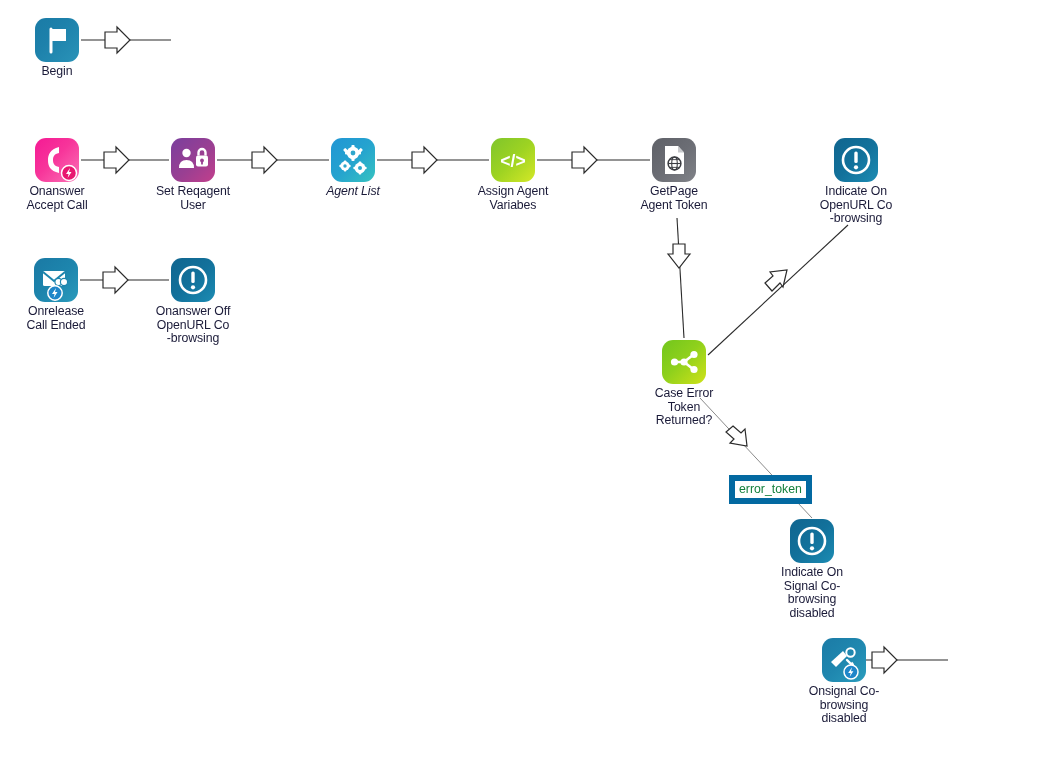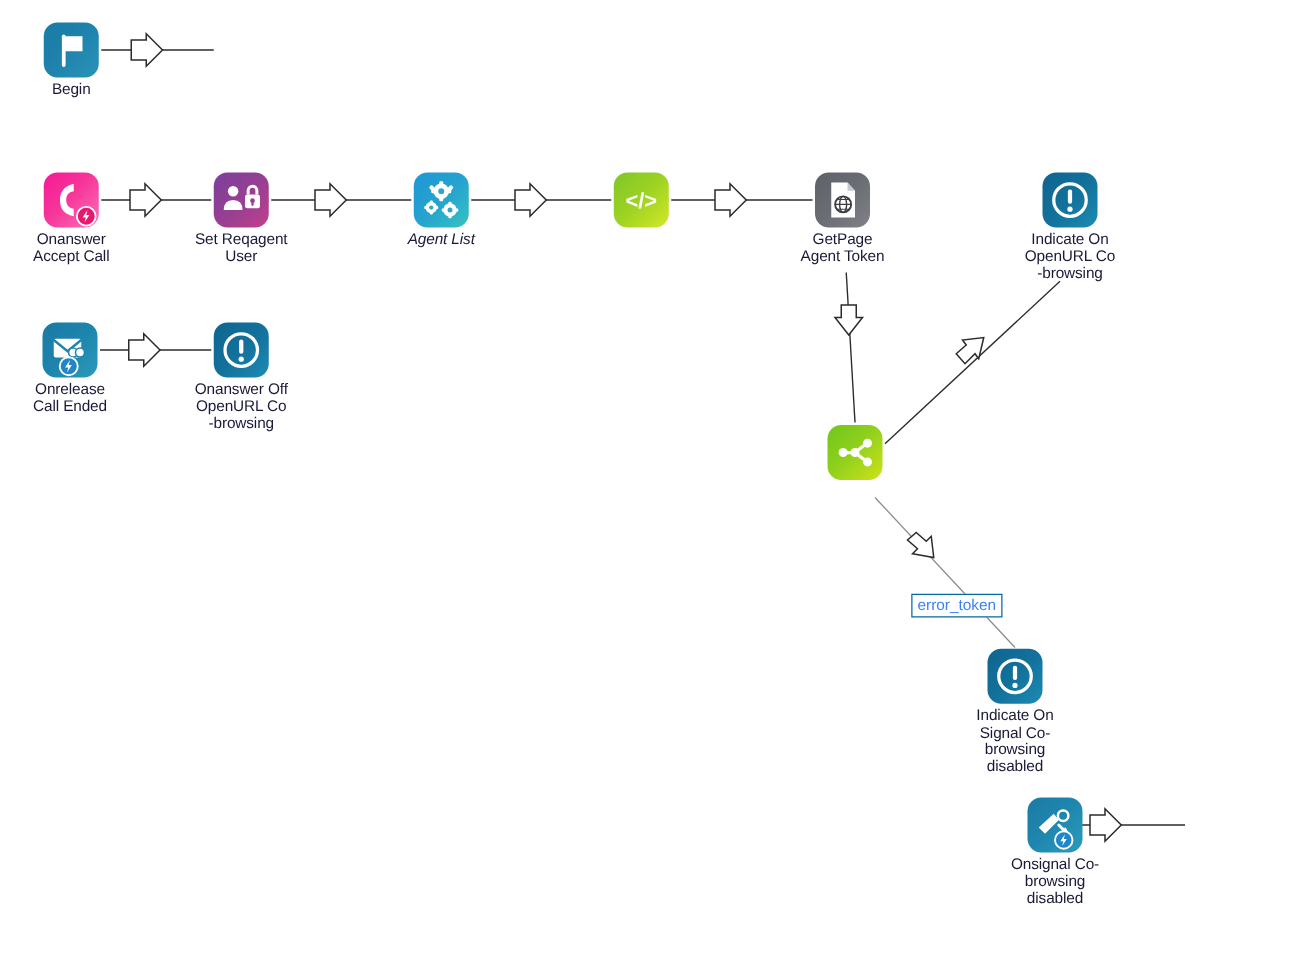--- a/index.html
+++ b/index.html
@@ -51,24 +51,24 @@
     line-height: 13.6px;
     color: #1a1a38;
     letter-spacing: -0.1px;
     white-space: pre-line;
     font-family: "Liberation Sans", sans-serif;
   }
   .edge-label {
     position: absolute;
     z-index: 6;
     background: #ffffff;
-    border: 1px solid #0369a1;
+    border: 6px solid #0369a1;
     font-size: 12.3px;
     line-height: 14px;
-    color: #3b82f6;
+    color: #15803d;
     padding: 1px 4px 2px 4px;
     white-space: nowrap;
     font-family: "Liberation Sans", sans-serif;
   }
   
   .g-begin      { background: linear-gradient(135deg,#1a7ba6 0%, #1d81ab 40%, #2a93b8 100%); }
   .g-reqagent   { background: linear-gradient(135deg,#f7179b 0%, #f62b96 45%, #fb5fae 100%); }
   .g-onanswer   { background: linear-gradient(135deg,#f51a94 0%, #f7349a 45%, #fb74b6 100%); }
   .g-security   { background: linear-gradient(135deg,#7a3f9d 0%, #9a3f92 55%, #c23f8c 100%); }
   .g-agentlist  { background: linear-gradient(135deg,#2196d4 0%, #25a3cf 50%, #36c3c0 100%); }
@@ -205,20 +205,22 @@
     </div>
     <div class="node-label">Agent List</div>
   </div>
 
   <div class="node" style="left:513px; top:138px;">
     <div class="node-icon g-assign">
       <svg width="44" height="44" viewBox="0 0 44 44">
         <text x="22" y="28.5" font-family="Liberation Sans, sans-serif" font-size="17.5" font-weight="bold" fill="#ffffff" text-anchor="middle">&lt;/&gt;</text>
       </svg>
     </div>
+    <div class="node-label">Assign Agent
+Variabes</div>
   </div>
 
   <div class="node" style="left:674px; top:138px;">
     <div class="node-icon g-getpage">
       <svg width="44" height="44" viewBox="0 0 44 44">
         <path d="M13 8 L26 8 L32 14.5 L32 36 L13 36 Z" fill="#ffffff"></path>
         <path d="M26 8 L26 14.5 L32 14.5 Z" fill="#c8c9cc"></path>
         <circle cx="22.5" cy="25.5" r="6.4" fill="none" stroke="#3b3d42" stroke-width="1.5"></circle>
         <ellipse cx="22.5" cy="25.5" rx="2.8" ry="6.4" fill="none" stroke="#3b3d42" stroke-width="1.1"></ellipse>
         <line x1="16.1" y1="25.5" x2="28.9" y2="25.5" stroke="#3b3d42" stroke-width="1.1"></line>
@@ -276,20 +278,23 @@
   <div class="node" style="left:684px; top:340px;">
     <div class="node-icon g-case">
       <svg width="44" height="44" viewBox="0 0 44 44">
         <path d="M14 22 L22 22 M22 22 L31 15 M22 22 L31 29" stroke="#ffffff" stroke-width="2.6" fill="none" stroke-linecap="round"></path>
         <circle cx="12.5" cy="22" r="3.6" fill="#ffffff"></circle>
         <circle cx="22" cy="22" r="3.6" fill="#ffffff"></circle>
         <circle cx="32" cy="14.5" r="3.6" fill="#ffffff"></circle>
         <circle cx="32" cy="29.5" r="3.6" fill="#ffffff"></circle>
       </svg>
     </div>
+    <div class="node-label">Case Error
+Token
+Returned?</div>
   </div>
 
   <div class="node" style="left:812px; top:519px;">
     <div class="node-icon g-indicate">
       <svg width="44" height="44" viewBox="0 0 44 44">
         <circle cx="22" cy="22" r="13" fill="none" stroke="#ffffff" stroke-width="2.6"></circle>
         <rect x="20.3" y="13.5" width="3.4" height="11.5" rx="1.6" fill="#ffffff"></rect>
         <circle cx="22" cy="29.3" r="2.1" fill="#ffffff"></circle>
       </svg>
     </div>

